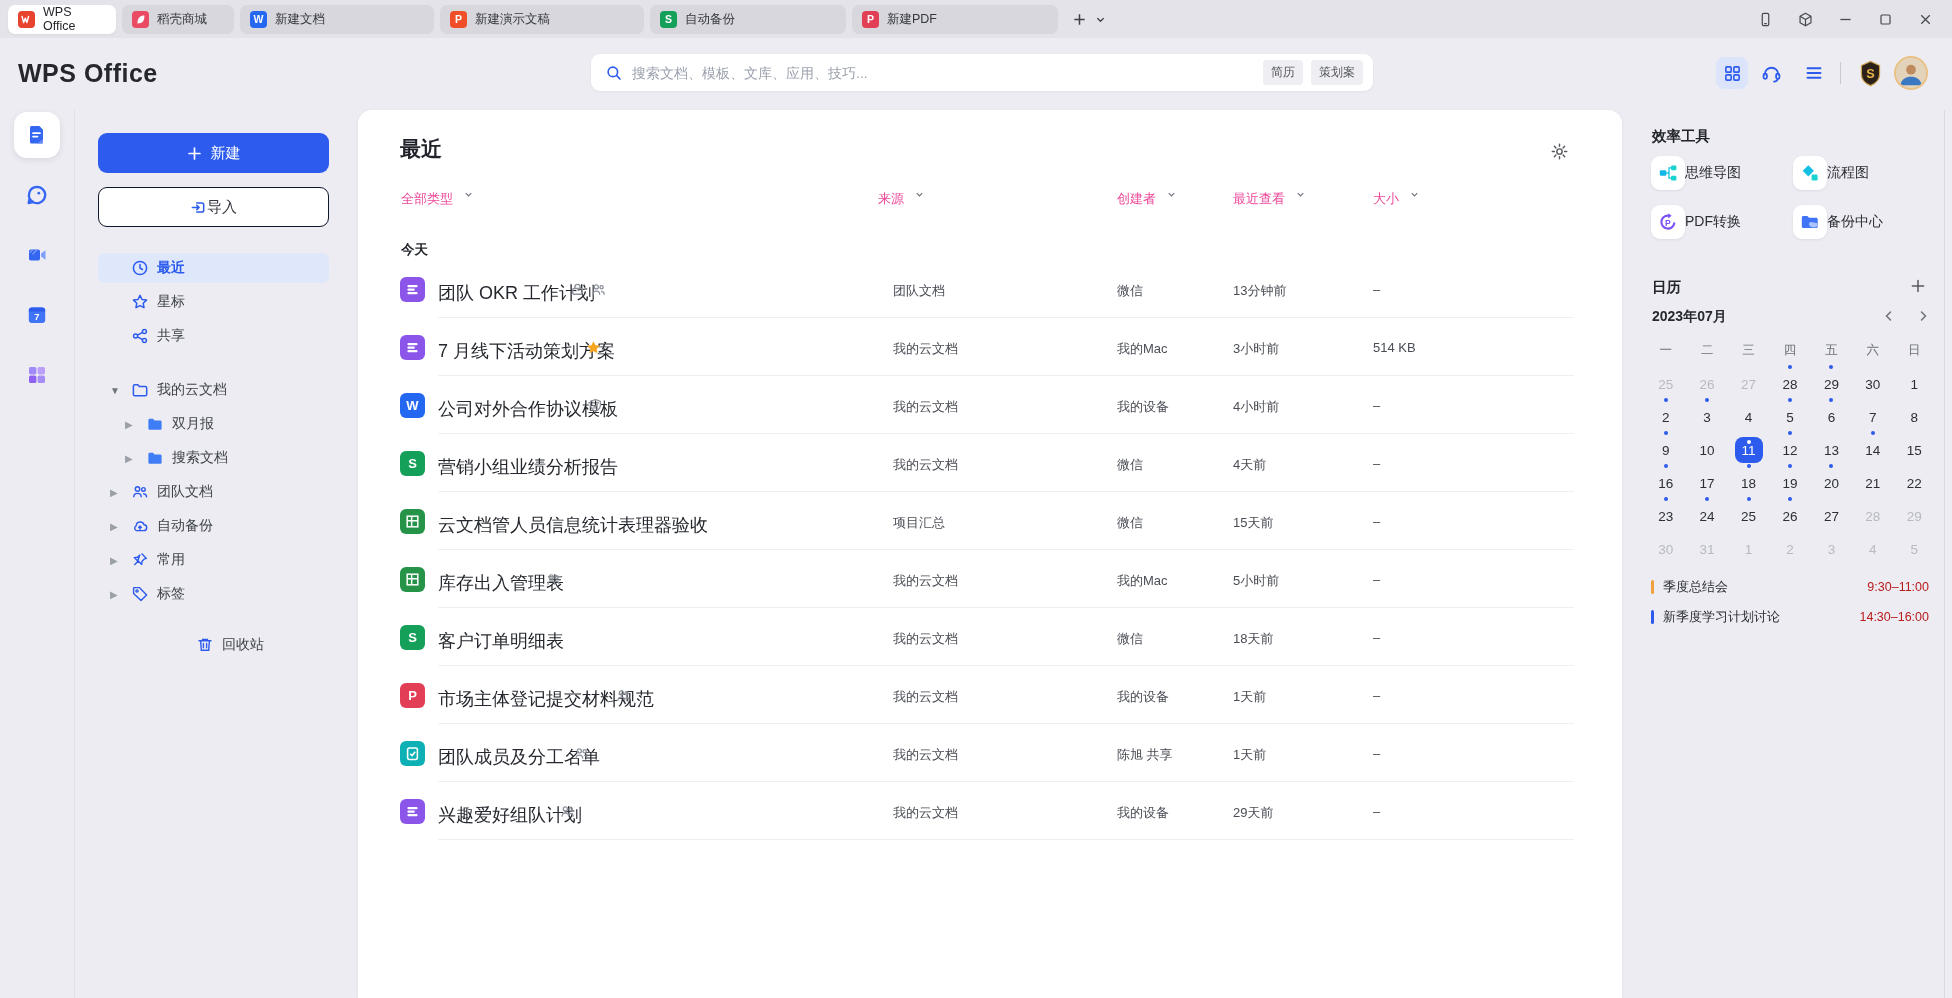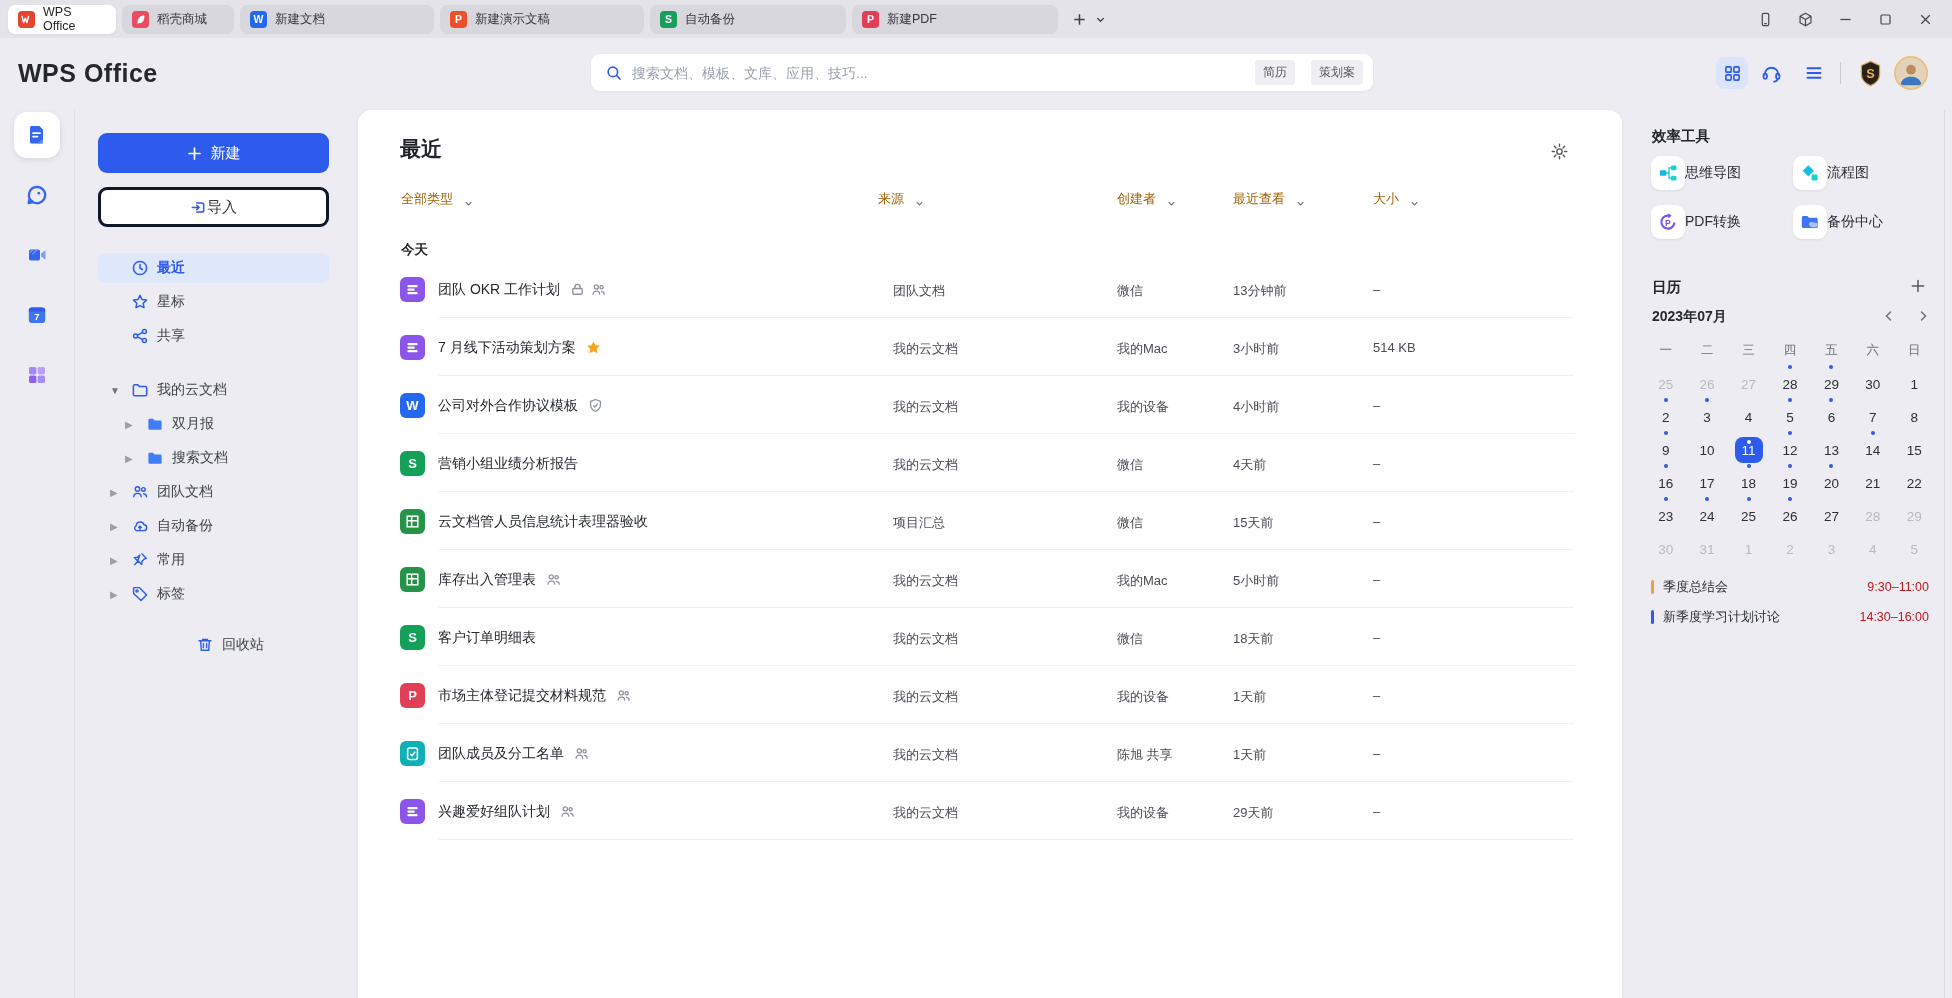--- a/index.html
+++ b/index.html
@@ -20,21 +20,21 @@
   .win-btn { width:26px; height:26px; display:flex; align-items:center; justify-content:center; border-radius:5px; }
   .win-btn svg { width:17px; height:17px; }
 
   
   .header { position:absolute; left:0; top:38px; width:1952px; height:72px; }
   .logo { position:absolute; left:18px; top:21px; font-size:25px; font-weight:800; letter-spacing:.5px; color:#25272c; }
   .searchbar { position:absolute; left:591px; top:16px; width:782px; height:37px; background:#fff; border-radius:9px; display:flex; align-items:center; padding:0 10px 0 14px; box-shadow:0 1px 3px rgba(40,40,60,.05); }
   .searchbar svg.mag { width:18px; height:18px; flex:none; }
   .searchbar input { border:none; outline:none; flex:1; margin-left:9px; font-size:14px; color:#3a3d44; background:transparent; font-family:inherit; }
   .searchbar input::placeholder { color:#9ba1ad; }
-  .chips { display:flex; gap:16px;margin-left:23px; }
+  .chips { display:flex; gap:8px;margin-left:23px; }
   .chip { background:#efeff3; color:#54575e; font-size:12px; padding:4px 8px; border-radius:4px; }
   .hicons { position:absolute; top:0; height:72px; left:1700px; right:0; }
   .hbtn { position:absolute; display:flex; align-items:center; justify-content:center; }
   .grid-pill { left:16px; top:19px; width:32px; height:32px; background:#dbe4fa; border-radius:8px; }
   .grid-pill svg{ width:19px; height:19px; }
   .headset-btn { left:58px; top:22px; width:26px; height:26px; } .headset-btn svg{width:23px;height:23px;}
   .menu-btn { left:101px; top:22px; width:26px; height:26px; } .menu-btn svg{width:20px;height:20px;}
   .hdiv { position:absolute; left:140px; top:24px; width:1px; height:22px; background:#c8c8cf; }
   .sbadge { left:155px; top:20px; width:30px; height:30px; } .sbadge svg{width:29px;height:29px;}
   .avatar { left:194px; top:18px; width:34px; height:34px; border-radius:50%; border:2px solid #e9c183; overflow:hidden; background:#e8d9c4; }
@@ -45,50 +45,50 @@
   .rail-edge { position:absolute; left:74px; top:110px; bottom:0; width:1px; background:#e1e0e6; }
   .rail-item { width:46px; height:46px; display:flex; align-items:center; justify-content:center; border-radius:13px; margin-bottom:14px; }
   .rail-item.active { background:#fff; box-shadow:0 2px 6px rgba(50,50,80,.10); }
   .rail-item svg { width:24px; height:24px; }
   .rail-item:first-child { margin-top:2px; }
 
   
   .sidenav { position:absolute; left:75px; top:110px; width:283px; bottom:0; }
   .btn-new { position:absolute; left:23px; top:23px; width:231px; height:40px; background:#2c5bee; border:none; border-radius:9px; color:#fff; font-size:15px; display:flex; align-items:center; justify-content:center; gap:9px; font-family:inherit; }
   .btn-new svg{width:15px;height:15px;}
-  .btn-import { position:absolute; left:23px; top:77px; width:231px; height:40px; background:#fff; border:3px solid #0f172a; border-radius:9px; color:#34373d; font-size:15px; display:flex; align-items:center; justify-content:center; font-family:inherit; }
+  .btn-import { position:absolute; left:23px; top:77px; width:231px; height:40px; background:#fff; border:1px solid #0f172a; border-radius:9px; color:#34373d; font-size:15px; display:flex; align-items:center; justify-content:center; font-family:inherit; }
   .btn-import svg{width:17px;height:17px;}
   .navlist { position:absolute; left:23px; top:143px; width:231px; }
   .nav-item { height:30px; border-radius:7px; display:flex; align-items:center; padding-left:12px; font-size:14px; color:#3e424b; margin-top:4px; }
   .nav-item:first-child { margin-top:0; }
   .nav-item.sel { background:#dfe7fa; color:#2c5bee; font-weight:600; }
   .nav-item .caret { width:21px; display:flex; align-items:center; font-size:10px; color:#9ba0a8; flex:none; }
   .nav-item .caret.open { color:#6e727b; }
   .nav-item .nicon { width:18px; height:18px; margin-right:8px; flex:none; display:flex; }
   .nav-item .nicon svg{ width:18px; height:18px; }
   .nav-item.child { padding-left:27px; }
   .gap-lg { margin-top:24px !important; }
   .gap-md { margin-top:21px !important;justify-content:center; }
 
   
   .card { position:absolute; left:358px; top:110px; width:1264px; bottom:0; background:#fff; border-radius:14px 14px 0 0; box-shadow:0 1px 4px rgba(40,40,70,.05); }
   .card-title { position:absolute; left:42px; top:25px; font-size:21px; font-weight:700; color:#1f2228; }
   .gear { position:absolute; right:51px; top:29px; width:24px; height:24px; display:flex; align-items:center; justify-content:center; }
   .gear svg{width:19px;height:19px;}
   .filters { position:absolute; left:0; top:80px; right:0; height:20px; }
-  .filt { position:absolute; display:flex; align-items:flex-end; gap:11px; font-size:13px; color:#a16207; }
+  .filt { position:absolute; display:flex; align-items:flex-start; gap:11px; font-size:13px; color:#ec4899; }
   .filt svg { width:9px; height:9px; }
   .f0{left:43px}.f1{left:520px}.f2{left:759px}.f3{left:875px}.f4{left:1015px}
   .section-label { position:absolute; left:43px; top:131px; font-size:13.5px; font-weight:600; color:#22252b; }
   .rows { position:absolute; left:0; top:150px; right:0; }
   .frow { position:relative; height:58px; }
   .frow::after { content:''; position:absolute; left:80px; right:48px; bottom:0; height:1px; background:#efeff2; }
   .file-icon { position:absolute; left:42px; top:16.5px; width:25px; height:25px; border-radius:6px; display:flex; align-items:center; justify-content:center; color:#fff; font-weight:700; font-size:13px; }
   .file-icon svg { width:17px; height:17px; }
-  .ft { position:absolute; left:80px; top:21px; font-size:14px; color:#25282e; }
+  .ft { position:absolute; left:80px; top:21px; font-size:18px; color:#25282e; }
   .fbadges { position:absolute; left:80px; top:21px; height:17px; display:flex; gap:6px; align-items:center; }
   .mini-ic { display:flex; } .mini-ic svg{ width:15px; height:15px; }
   .fcol { position:absolute; top:22px; font-size:13px; color:#4a4d55; }
   .c-src{left:535px}.c-cre{left:759px}.c-view{left:875px}.c-size{left:1015px}
 
   
   .rpanel { position:absolute; left:1645px; top:110px; width:292px; bottom:0; }
   .redge { position:absolute; left:1944px; top:110px; bottom:0; width:1px; background:#dbdae0; }
   .rp-title { position:absolute; left:7px; font-size:14.5px; font-weight:700; color:#22252b; }
   .t-tools { top:17px; } .t-cal { top:168px; }

